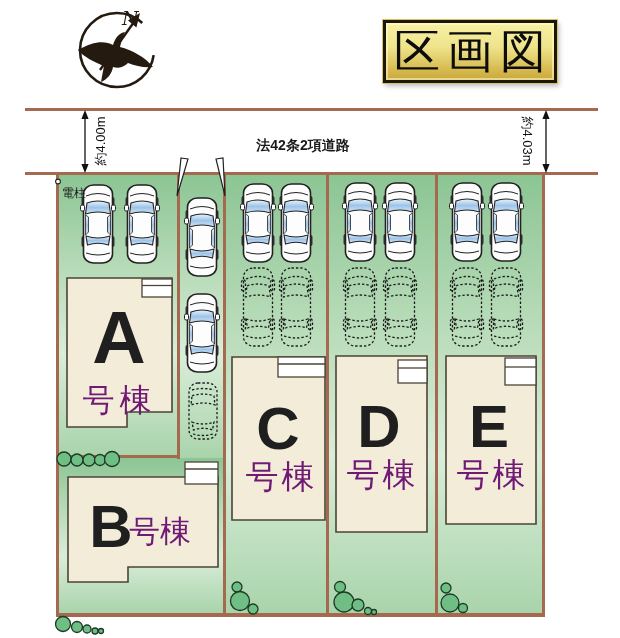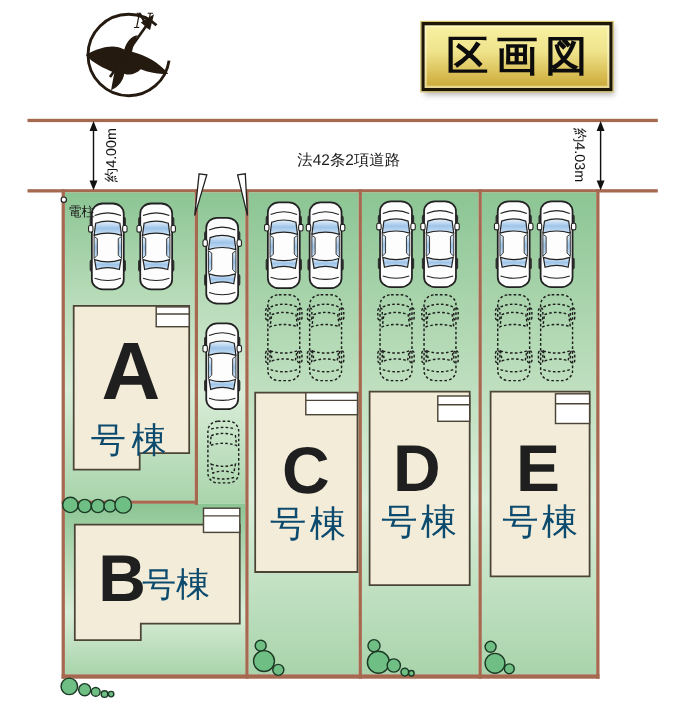--- a/index.html
+++ b/index.html
@@ -5,38 +5,38 @@
   html,body{margin:0;padding:0;background:#fff;}
   .canvas{position:relative;width:620px;height:638px;background:#ffffff;overflow:hidden;
           font-family:"Liberation Sans",sans-serif;color:#1a1a1a;}
   .abs{position:absolute;}
   
   .title-box{position:absolute;left:383px;top:20px;width:174px;height:63px;box-sizing:border-box;
     border:3px solid #1c1606;outline:1px solid #d8c266;
     background:linear-gradient(180deg,#f8f1a2 0%,#efe38c 42%,#d9be55 78%,#c9a838 100%);
     box-shadow:2px 3px 5px rgba(0,0,0,.28), inset 0 0 0 2px rgba(255,252,215,.55);
     display:flex;align-items:center;justify-content:center;}
-  .title-box span{font-family:"DejaVu Serif","Liberation Serif",serif;font-weight:bold;
-    font-size:38px;letter-spacing:7px;padding-left:7px;color:#0c0c0c;}
+  .title-box span{font-family:"DejaVu Serif","Liberation Serif",serif;font-weight:normal;
+    font-size:46px;letter-spacing:7px;padding-left:7px;color:#0c0c0c;}
   
   .bline{position:absolute;background:#a5694f;}
   
   .lot{position:absolute;background:linear-gradient(180deg,#8cc594 0%,#b5dab6 32%,#d9edd8 64%,#a9d4ab 100%);}
   
   .lbl{position:absolute;transform:translate(-50%,-50%);white-space:nowrap;}
   .dim{font-size:13px;color:#111;}
   .dim-left{transform:translate(-50%,-50%) rotate(-90deg);}
   .dim-right{transform:translate(-50%,-50%) rotate(90deg);}
   .road-name{font-size:14px;}
   .shared{font-size:13.5px;line-height:1.18;text-align:center;}
   .pole{font-size:12px;font-weight:normal;}
   .lot-letter{font-weight:bold;color:#1f1f1f;}
   .letter-a{font-size:74px;}
   .letter-b,.letter-c,.letter-d,.letter-e{font-size:60px;}
-  .suffix{color:#0c4a6e;}
+  .suffix{color:#701a75;}
   .suffix-a{font-size:32px;letter-spacing:5px;padding-left:5px;}
   .suffix-b{font-size:31px;}
   .suffix-cde{font-size:33px;letter-spacing:3px;padding-left:3px;}
   svg{display:block;}
   .overlay{position:absolute;left:0;top:0;pointer-events:none;}
 </style>
 </head>
 <body>
 
 <div class="canvas">
@@ -194,21 +194,21 @@
     <g fill="#ffffff" stroke="#222" stroke-width="1.2">
       <polygon points="181,158 188,159 177,196"></polygon>
       <polygon points="216,159 223,158 225,196"></polygon>
     </g>
 
     <circle cx="58" cy="181.5" r="2.4" fill="#fff" stroke="#222" stroke-width="1.1"></circle>
   </svg>
 
   <div class="lbl dim dim-left" style="left:101px;top:141px;">約4.00m</div>
   <div class="lbl dim dim-right" style="left:527px;top:141px;">約4.03m</div>
-  <div class="lbl road-name" style="left:317px;top:146px;">法42条2項道路</div>
+  <div class="lbl road-name" style="left:303px;top:146px;font-weight:bold;">法42条2項道路</div>
   <div class="lbl pole" style="left:74px;top:193px;">電柱</div>
 
   <div class="lbl lot-letter letter-a" style="left:119px;top:337px;">A</div>
   <div class="lbl suffix suffix-a" style="left:117px;top:401px;">号棟</div>
 
   <div class="lbl lot-letter letter-b" style="left:111px;top:526px;">B</div>
   <div class="lbl suffix suffix-b" style="left:160px;top:532px;">号棟</div>
 
   <div class="lbl lot-letter letter-c" style="left:278px;top:428px;">C</div>
   <div class="lbl suffix suffix-cde" style="left:280px;top:477px;">号棟</div>

